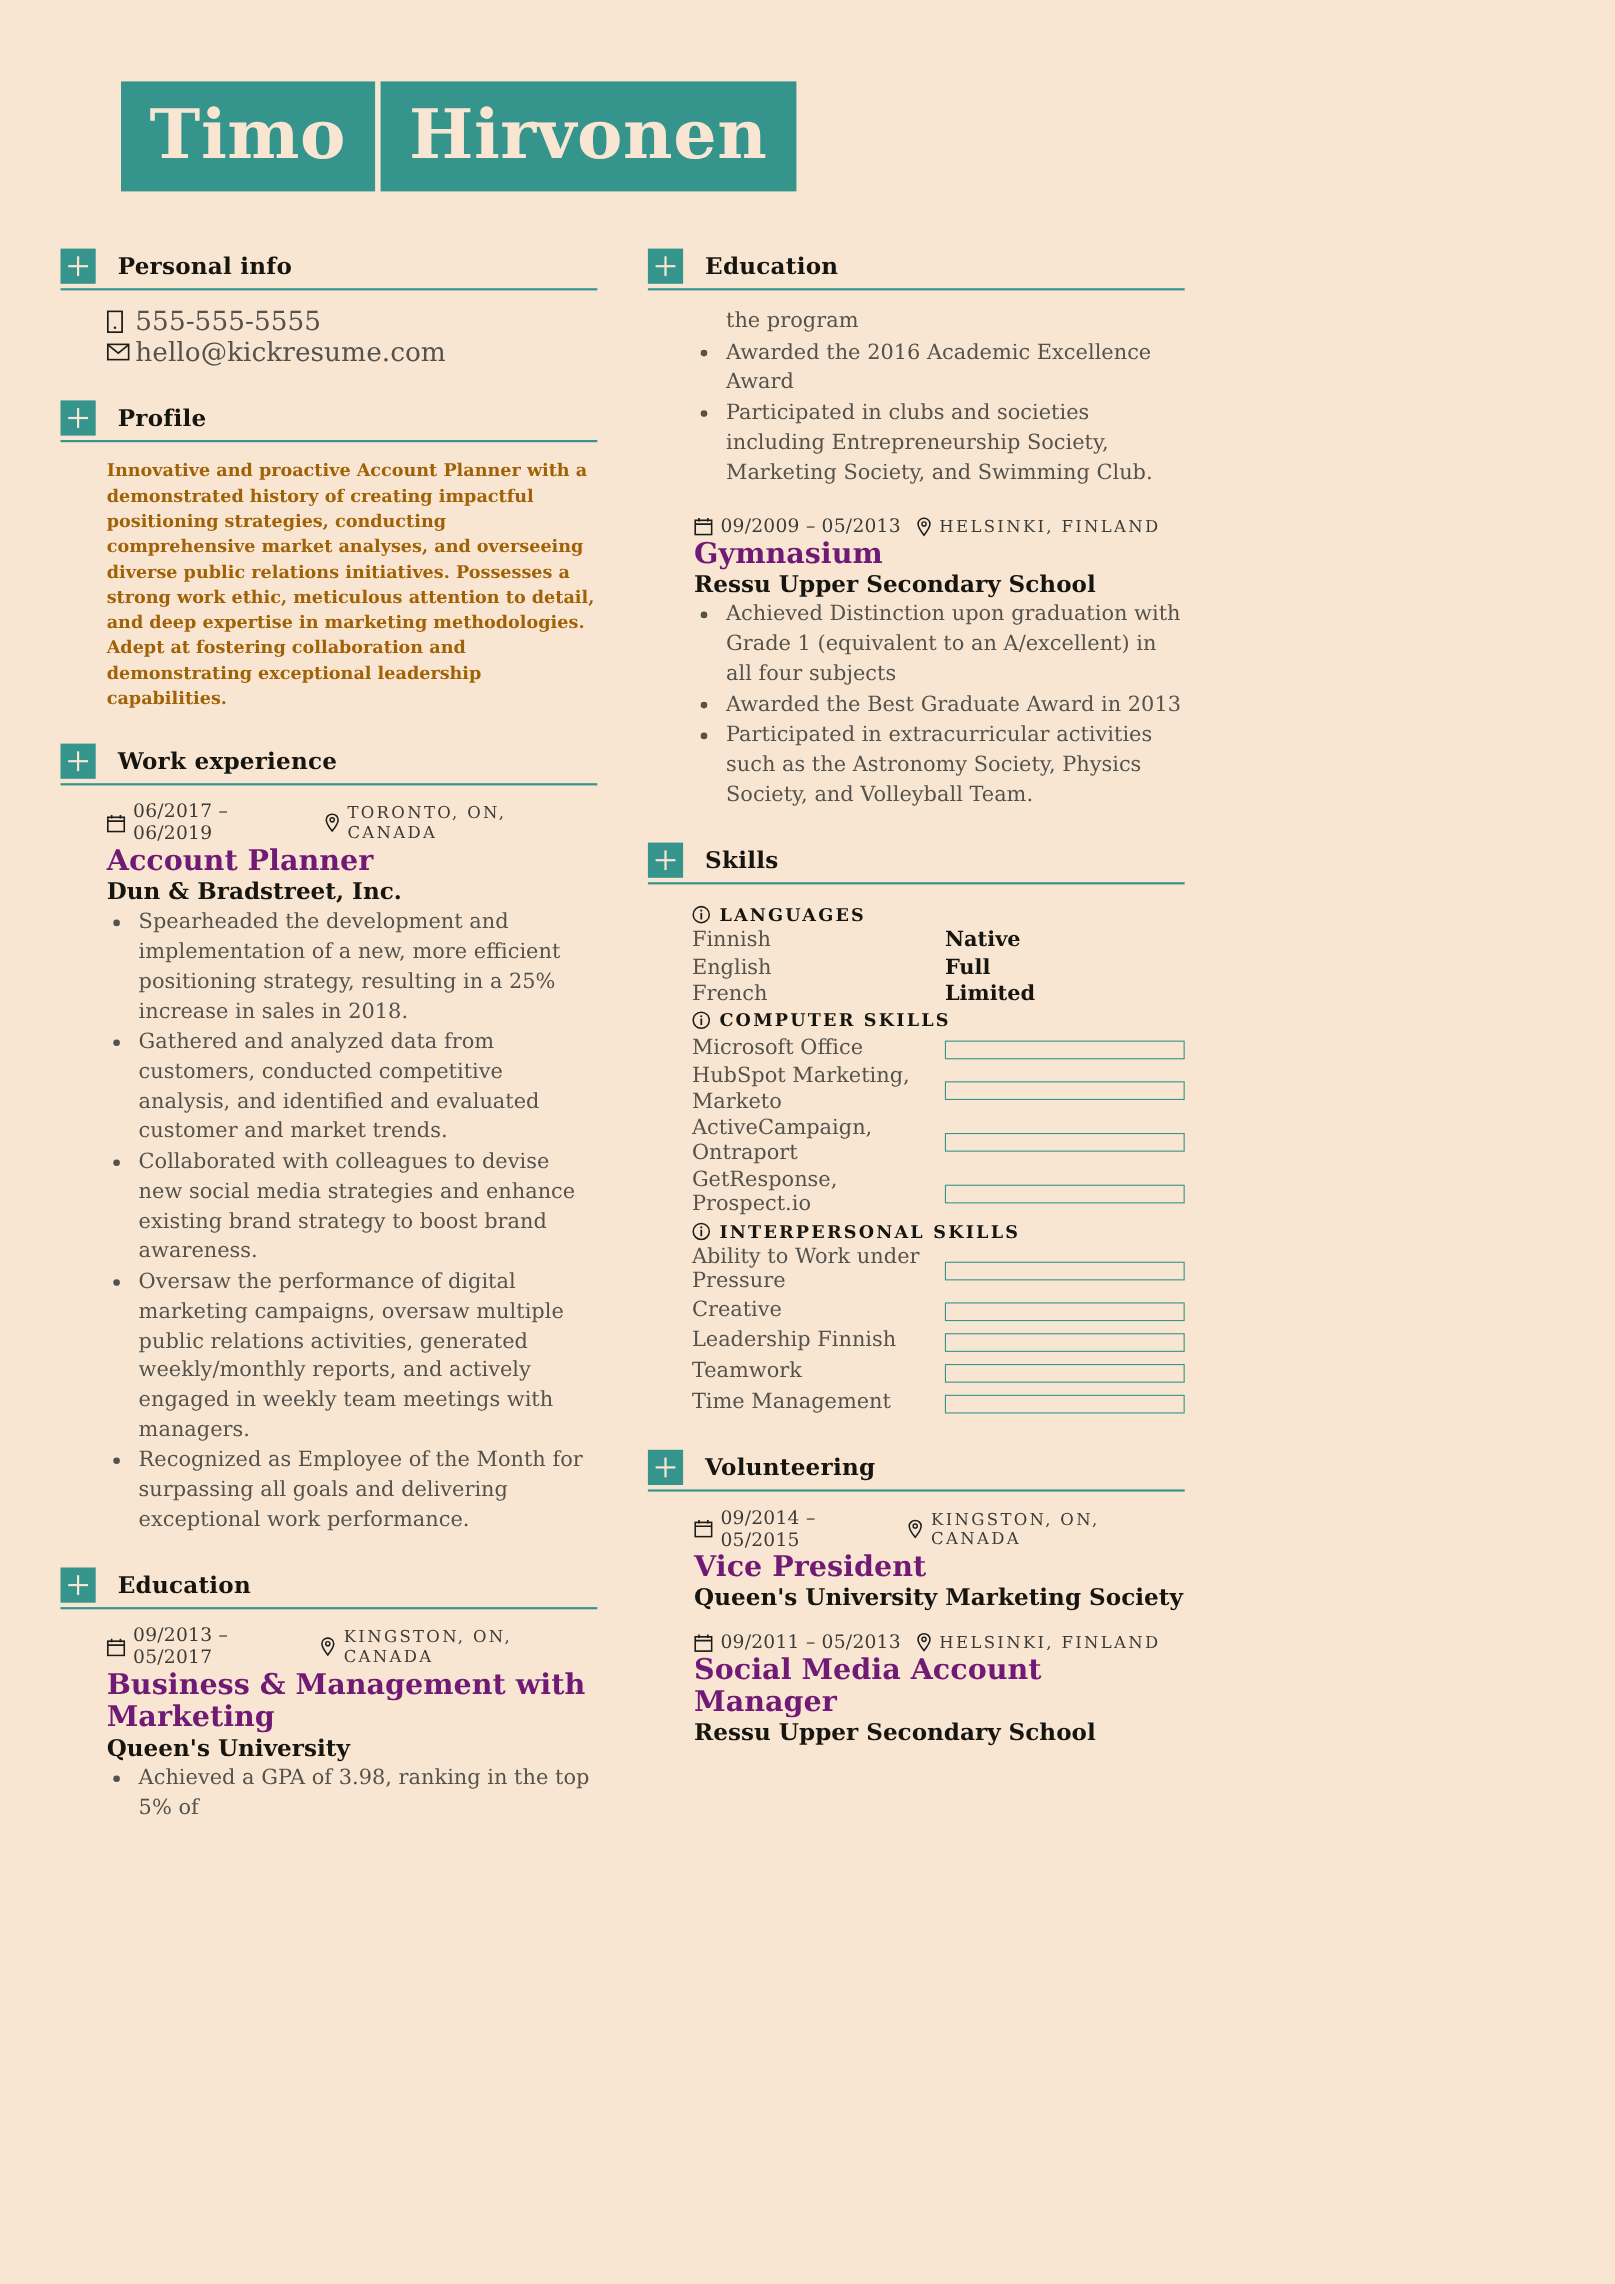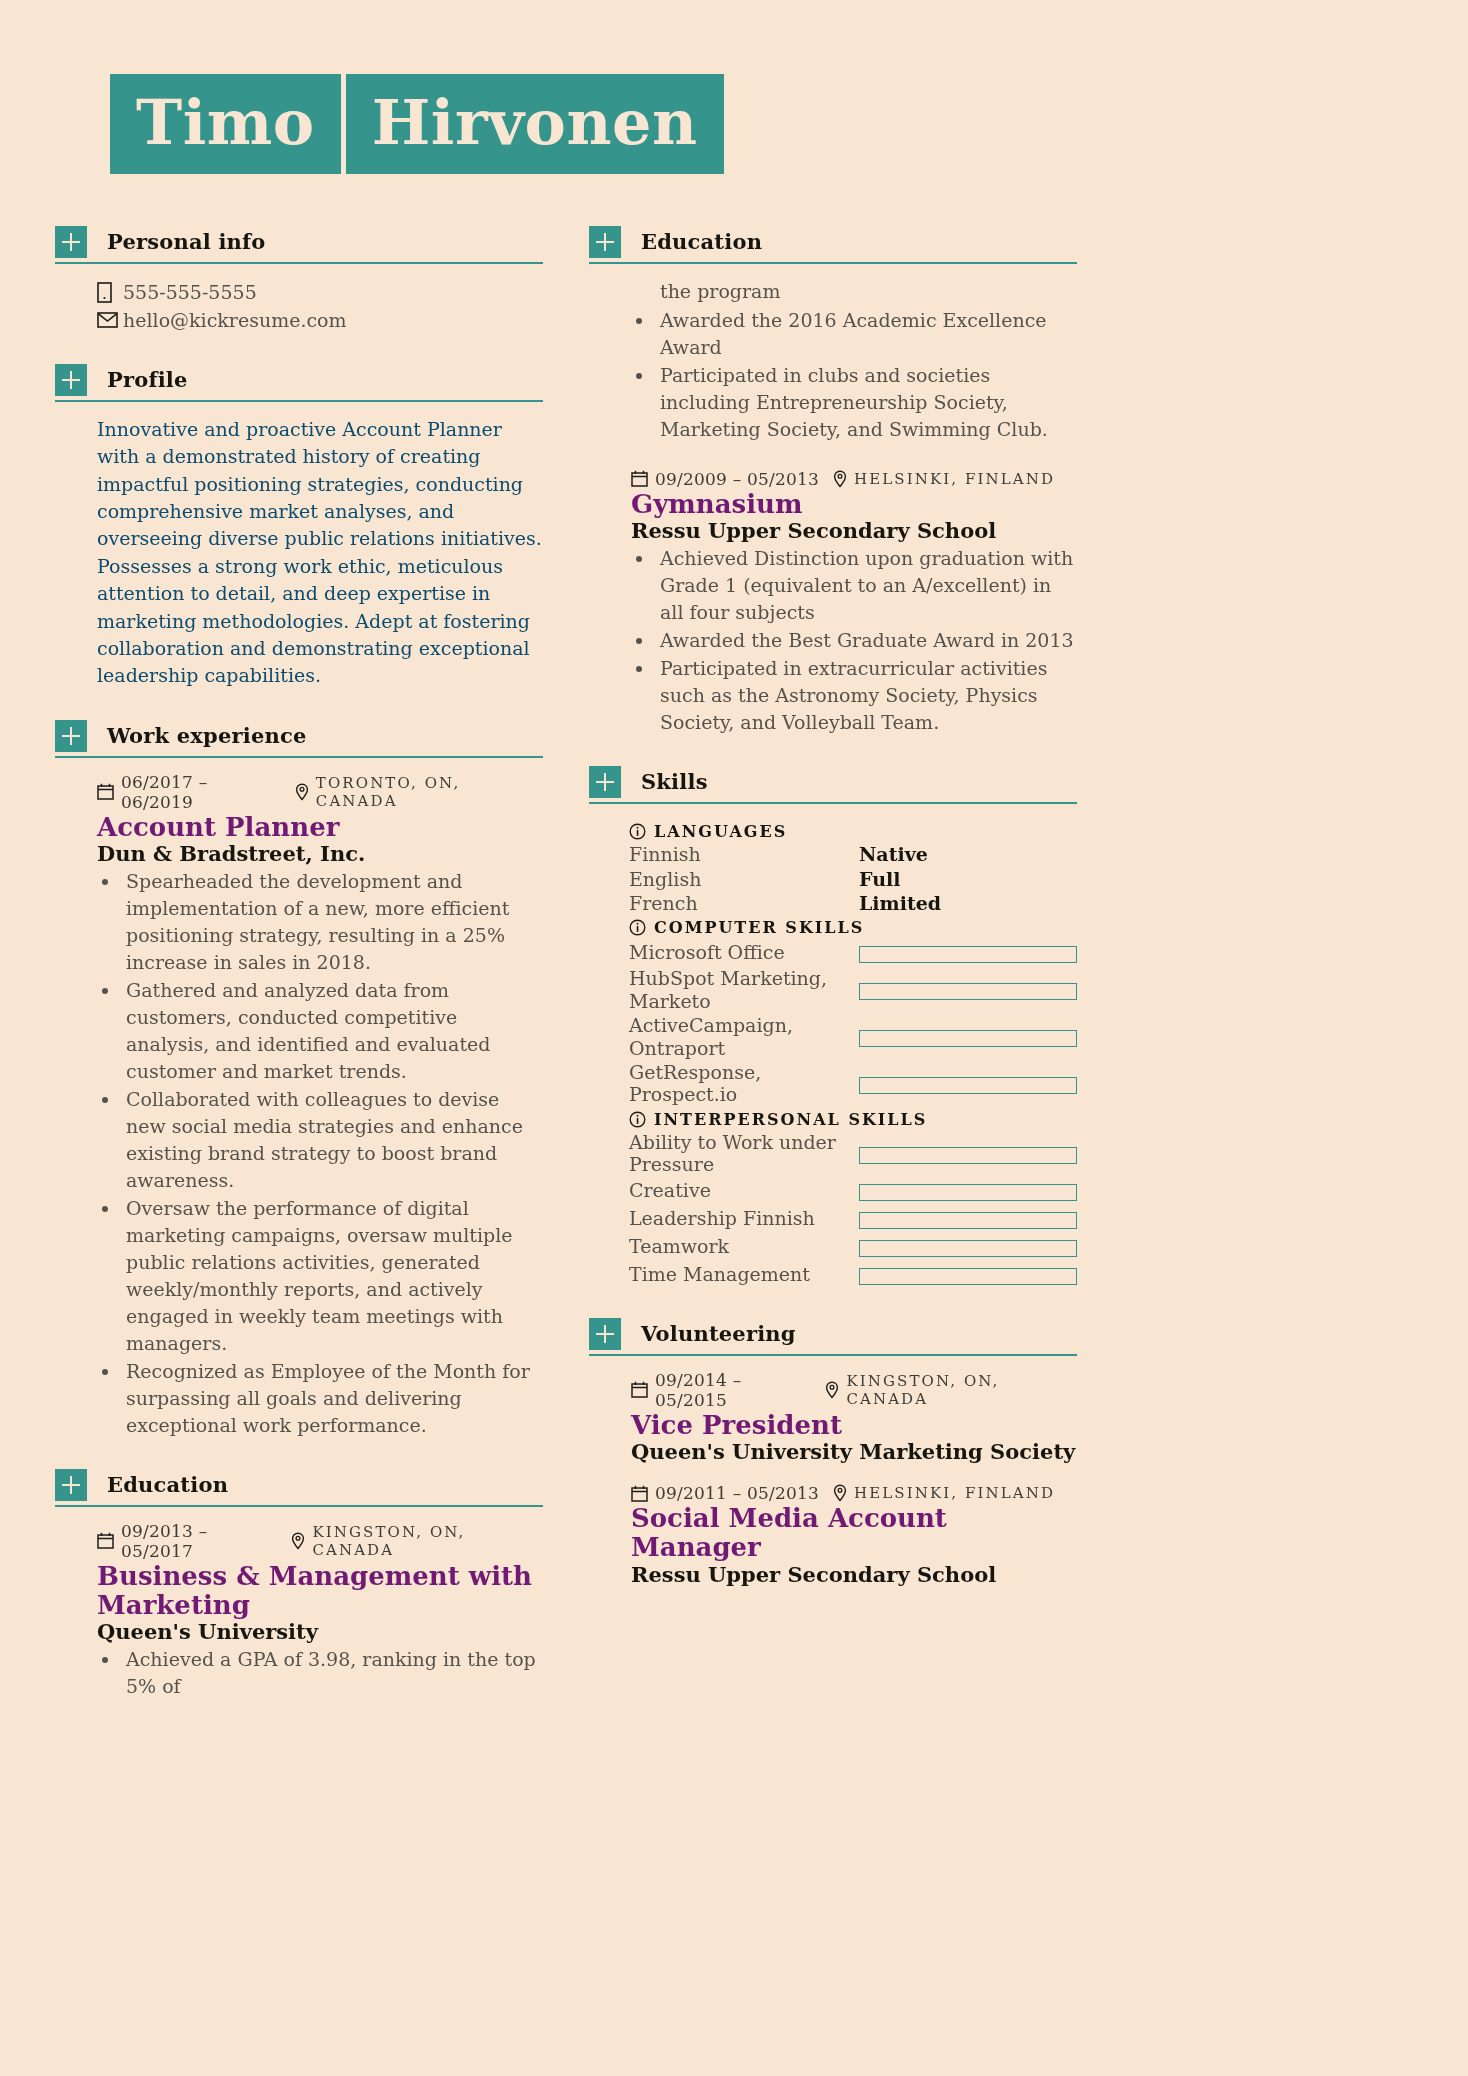--- a/index.html
+++ b/index.html
@@ -89,37 +89,38 @@
     letter-spacing: 0.2px;
   }
 
   
   .sec-body { padding: 14px 0 0 42px; }
   .sec-body-sk { padding: 14px 0 0 40px; }
 
   .contact-row {
     display: flex;
     align-items: center;
-    font-size: 19px;
+    font-size: 24px;
     line-height: 28px;
     color: #55524c;
   }
   .contact-icon {
     width: 26px;
     flex: 0 0 26px;
     display: flex;
     align-items: center;
     color: #1d1c18;
   }
 
   .para {
-    font-size: 19px;
+    font-size: 16px;
     line-height: 1.44;
-    color: #0c4a6e;
+    color: #a16207;
     max-width: 452px;
+    font-weight: bold;
   }
 
   
   .entry { margin-bottom: 20px; }
   .entry-meta {
     display: flex;
     align-items: center;
     font-size: 17px;
     color: #3d3b36;
     margin-bottom: 1px;

